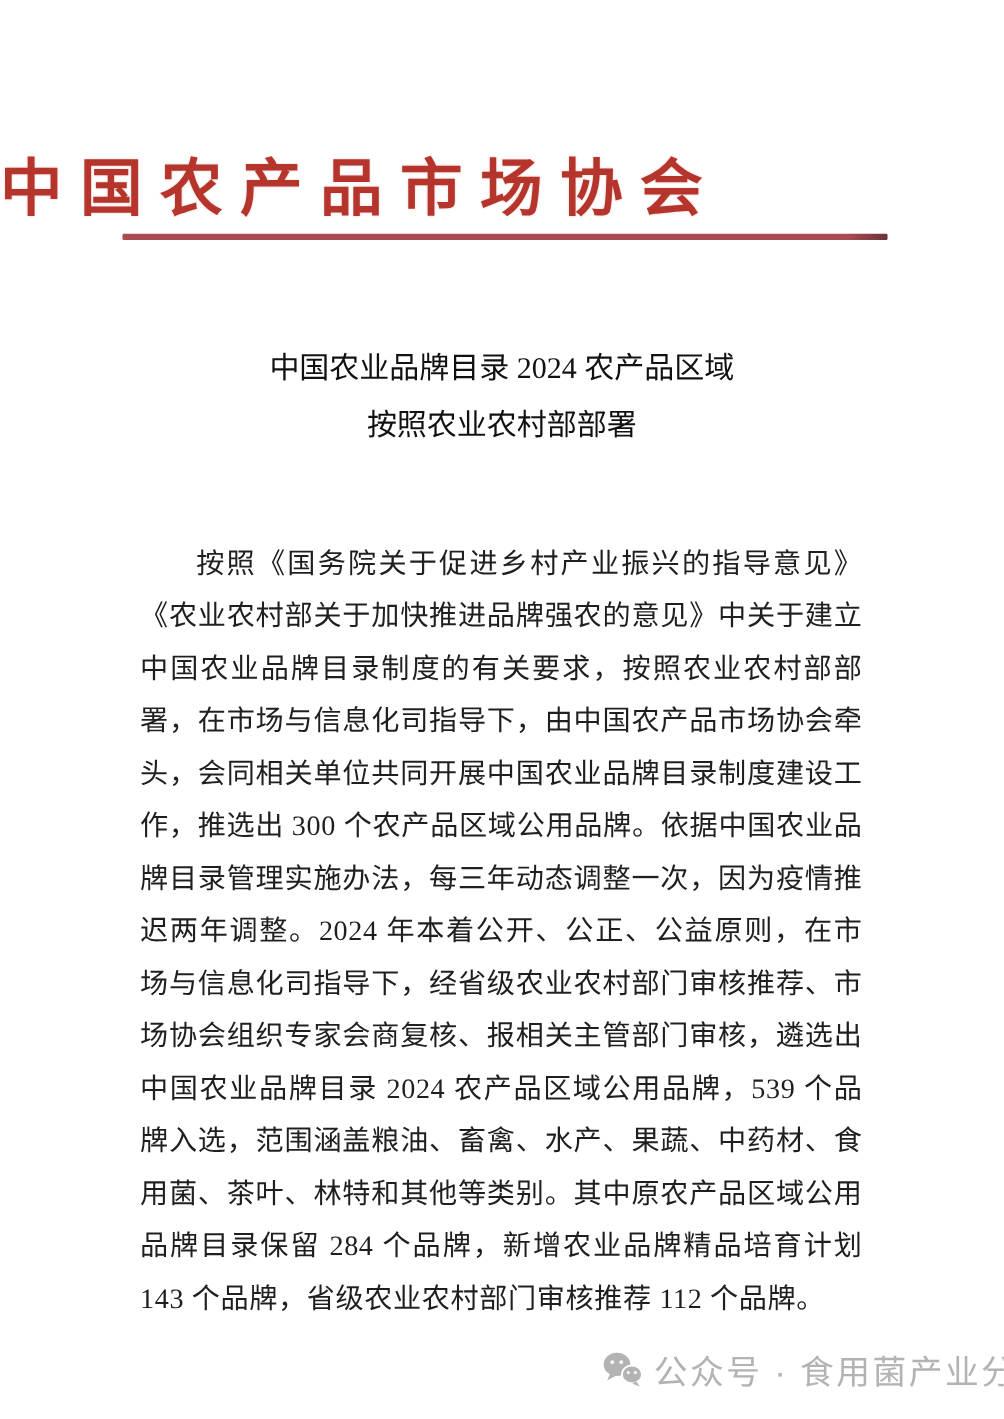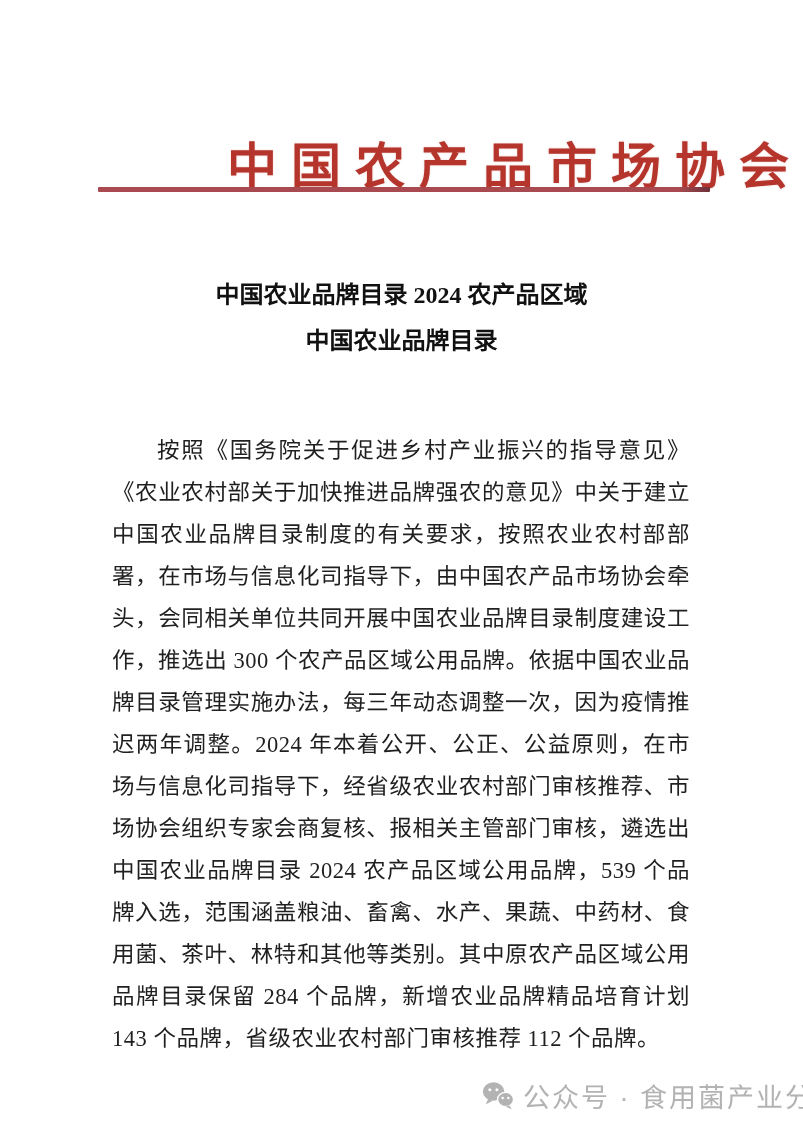--- a/index.html
+++ b/index.html
@@ -20,42 +20,42 @@
     font-family:"Liberation Serif","DejaVu Serif",serif;
     color:var(--text);
   }
   .page{
     position:absolute;inset:0;
     background:var(--background);
   }
   
   .org-header{
     position:absolute;
-    top:126px;left:0;right:0;
-    text-align:right;
+    top:110px;left:0;right:0;
+    text-align:left;
     font-size:50px;
     font-weight:bold;
     letter-spacing:14px;
     color:var(--accent);
     white-space:nowrap;
     text-shadow:0 0 2px rgba(181,53,44,0.25);
   }
   .header-rule{
     position:absolute;
     top:187px;left:98px;
     width:612px;height:5px;
     background:linear-gradient(to right,var(--rule) 0%,var(--rule) 95%,#6b3138 100%);
     border-radius:1px;
   }
   
   .doc-title{
     position:absolute;
     top:272px;left:60px;right:60px;
     text-align:center;
-    font-weight:bold;
+    font-weight:normal;
     font-size:24px;
     line-height:46px;
     color:#111;
   }
   
   .doc-body{
     position:absolute;
     top:386px;left:112px;
     width:578px;
     font-size:22.5px;
@@ -94,21 +94,21 @@
 <body>
 
 <div class="page">
 
   <div class="org-header">中国农产品市场协会</div>
 
   <div class="header-rule"></div>
 
   <div class="doc-title">
     <div>中国农业品牌目录 2024 农产品区域</div>
-    <div>中国农业品牌目录</div>
+    <div>按照农业农村部部署</div>
   </div>
 
   <div class="doc-body">
     <p>按照《国务院关于促进乡村产业振兴的指导意见》《农业农村部关于加快推进品牌强农的意见》中关于建立中国农业品牌目录制度的有关要求，按照农业农村部部署，在市场与信息化司指导下，由中国农产品市场协会牵头，会同相关单位共同开展中国农业品牌目录制度建设工作，推选出 300 个农产品区域公用品牌。依据中国农业品牌目录管理实施办法，每三年动态调整一次，因为疫情推迟两年调整。2024 年本着公开、公正、公益原则，在市场与信息化司指导下，经省级农业农村部门审核推荐、市场协会组织专家会商复核、报相关主管部门审核，遴选出中国农业品牌目录 2024 农产品区域公用品牌，539 个品牌入选，范围涵盖粮油、畜禽、水产、果蔬、中药材、食用菌、茶叶、林特和其他等类别。其中原农产品区域公用品牌目录保留 284 个品牌，新增农业品牌精品培育计划 143 个品牌，省级农业农村部门审核推荐 112 个品牌。</p>
   </div>
 
   <div class="watermark">
     <svg class="wechat-icon" viewBox="0 0 36 32" xmlns="http://www.w3.org/2000/svg" aria-hidden="true">
       <g fill="#b3b3b3">
         <ellipse cx="13" cy="11.5" rx="12" ry="10.5"></ellipse>

